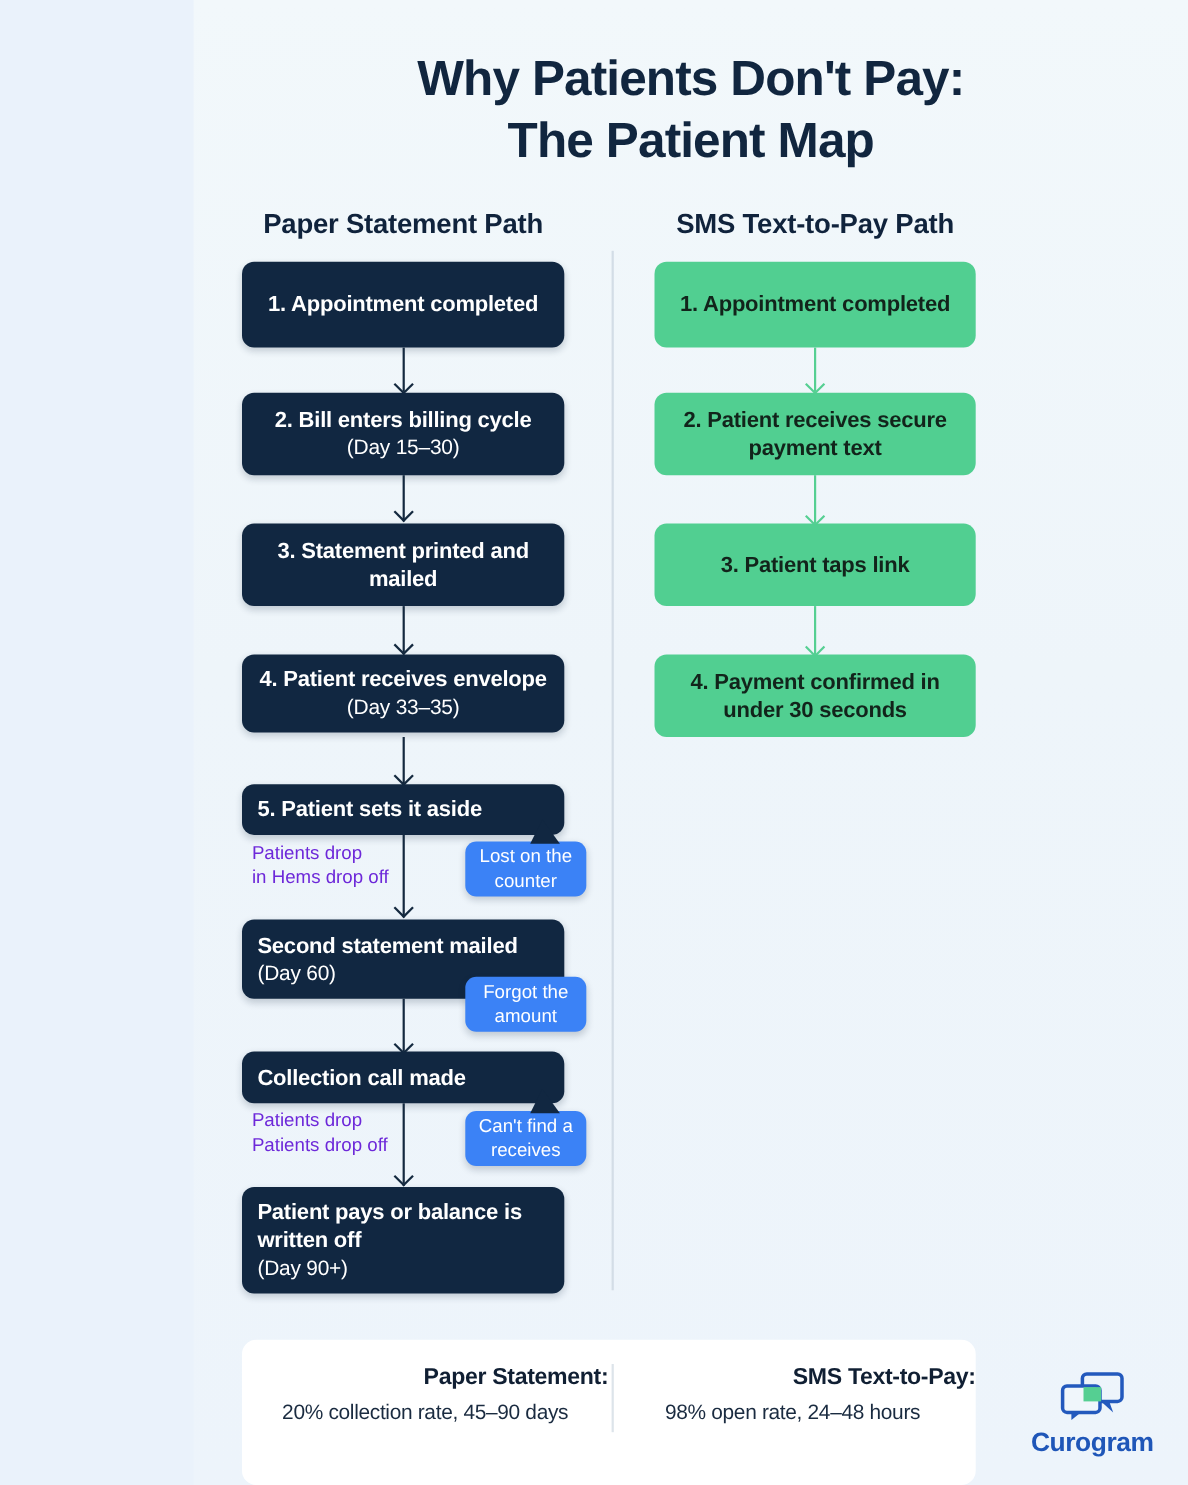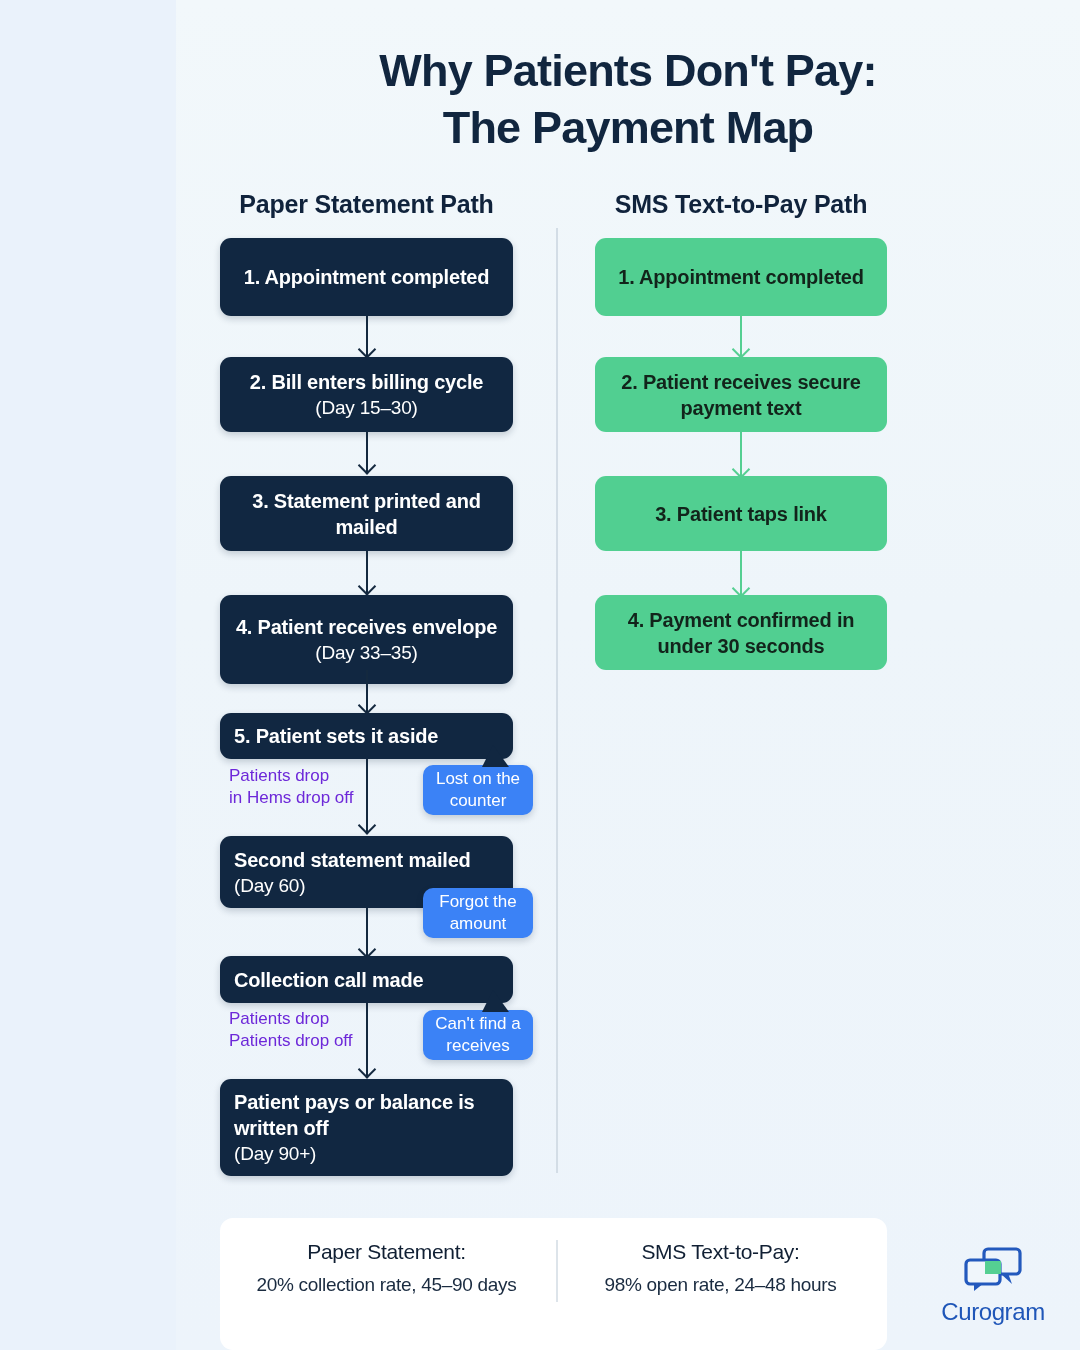--- a/index.html
+++ b/index.html
@@ -128,50 +128,50 @@
     left:220px; top:1218px; width:667px; height:132px;
     background:#ffffff;
     border-radius:13px;
   }
   .footer-col{
     position:absolute; top:22px; width:333px; text-align:center;
   }
   #foot-left{ left:0; }
   #foot-right{ left:334px; }
   .footer-col .t{
-    color:#101f33; font-size:21px; font-weight:normal; letter-spacing:-0.3px;
+    color:#101f33; font-size:21px; font-weight:bold; letter-spacing:-0.3px;text-align:right;
   }
   .footer-col .v{
     color:#1a2b40; font-size:19px; margin-top:10px; letter-spacing:-0.3px;
   }
   .footer-sep{
     position:absolute; left:556px; top:1240px; width:2px; height:62px;
     background:#dde4ea;
   }
 
   
   .logo-wrap{
     position:absolute; left:918px; top:1246px; width:150px; text-align:center;
   }
   .logo-mark{ display:block; margin:0 auto; }
   .logo-text{
     margin-top:6px;
-    color:#1f56b8; font-size:24px; font-weight:normal; letter-spacing:-0.4px;
+    color:#1f56b8; font-size:24px; font-weight:bold; letter-spacing:-0.4px;
   }
 </style>
 </head>
 <body>
 
 <div class="inner-panel"></div>
 
 <div class="stage">
 
   <div class="title">
     <span>Why Patients Don't Pay:</span>
-    <span class="l2">The Payment Map</span>
+    <span class="l2">The Patient Map</span>
   </div>
 
   <div class="col-head" id="head-right">SMS Text-to-Pay Path</div>
   <div class="col-head" id="head-left">Paper Statement Path</div>
 
   <div class="divider"></div>
 
   <div class="node dark" style="left:220px; top:238px; width:293px; height:78px;">
     <div class="main">1. Appointment completed</div>
   </div>
@@ -193,21 +193,21 @@
 
   <div class="node dark" style="left:220px; top:476px; width:293px; height:75px;">
     <div class="main">3. Statement printed and mailed</div>
   </div>
 
   <div class="arrow dark" style="left:359px; top:551px; width:16px; height:42px;">
     <span class="shaft"></span>
     <span class="head"></span>
   </div>
 
-  <div class="node dark" style="left:220px; top:595px; width:293px; height:89px;">
+  <div class="node dark" style="left:220px; top:595px; width:293px; height:71px;">
     <div class="main">4. Patient receives envelope</div>
     <div class="sub">(Day 33–35)</div>
   </div>
 
   <div class="arrow dark" style="left:359px; top:670px; width:16px; height:42px;">
     <span class="shaft"></span>
     <span class="head"></span>
   </div>
 
   <div class="node dark lead" style="left:220px; top:713px; width:293px; height:46px;">

